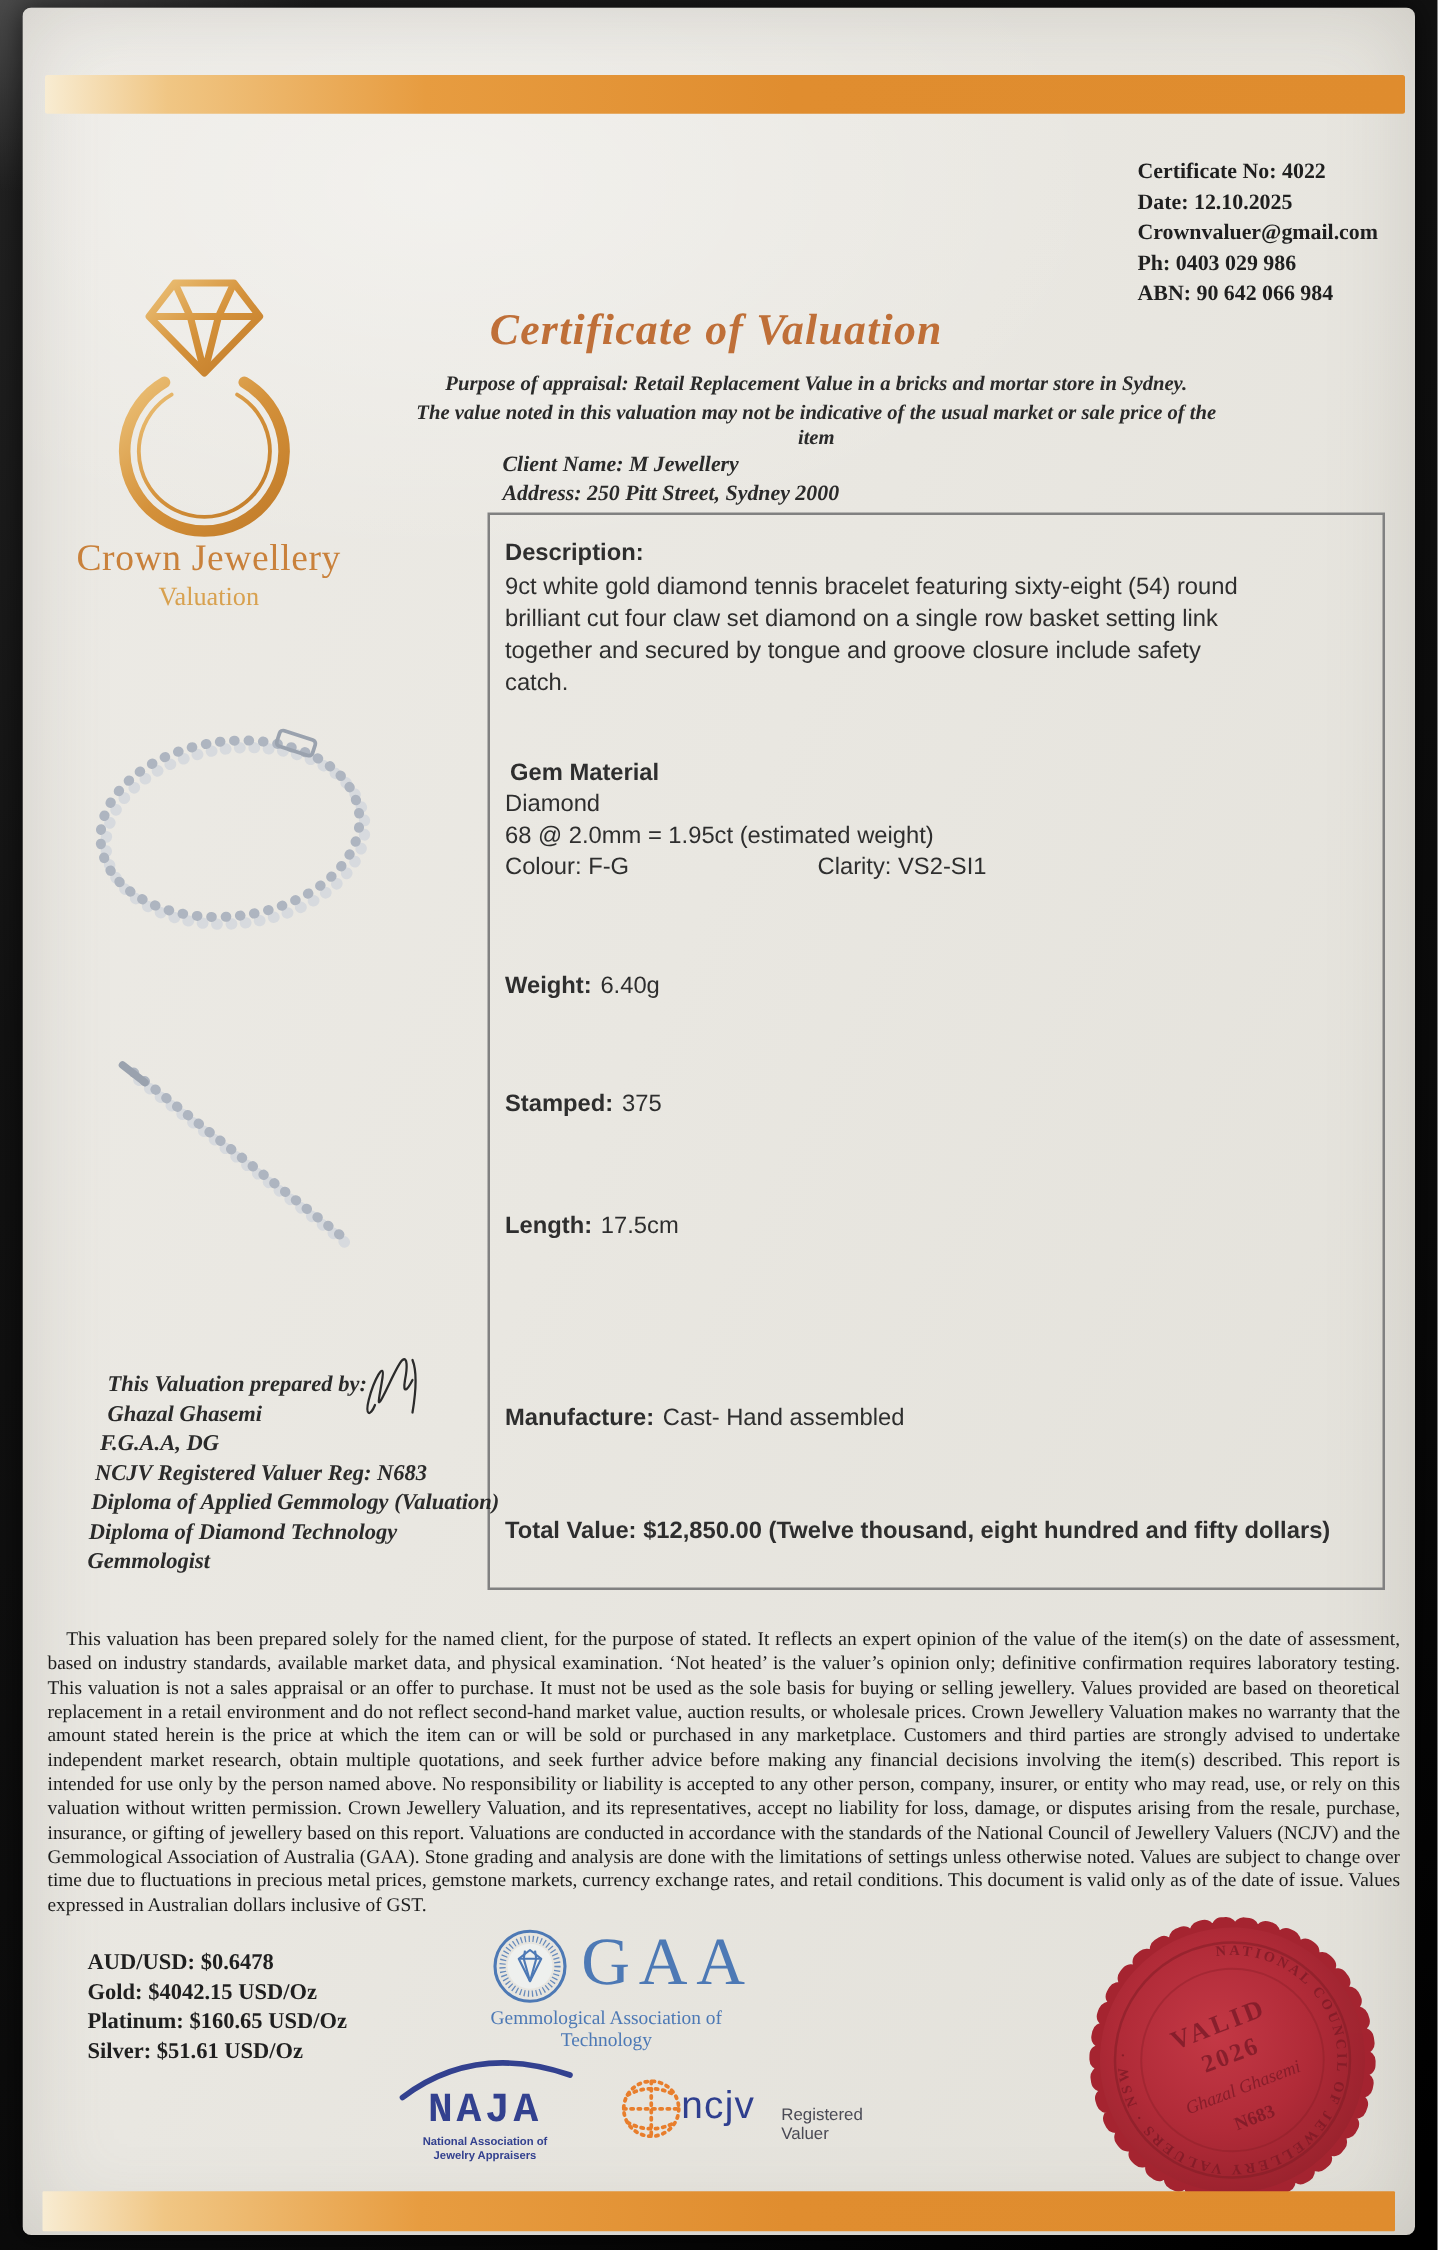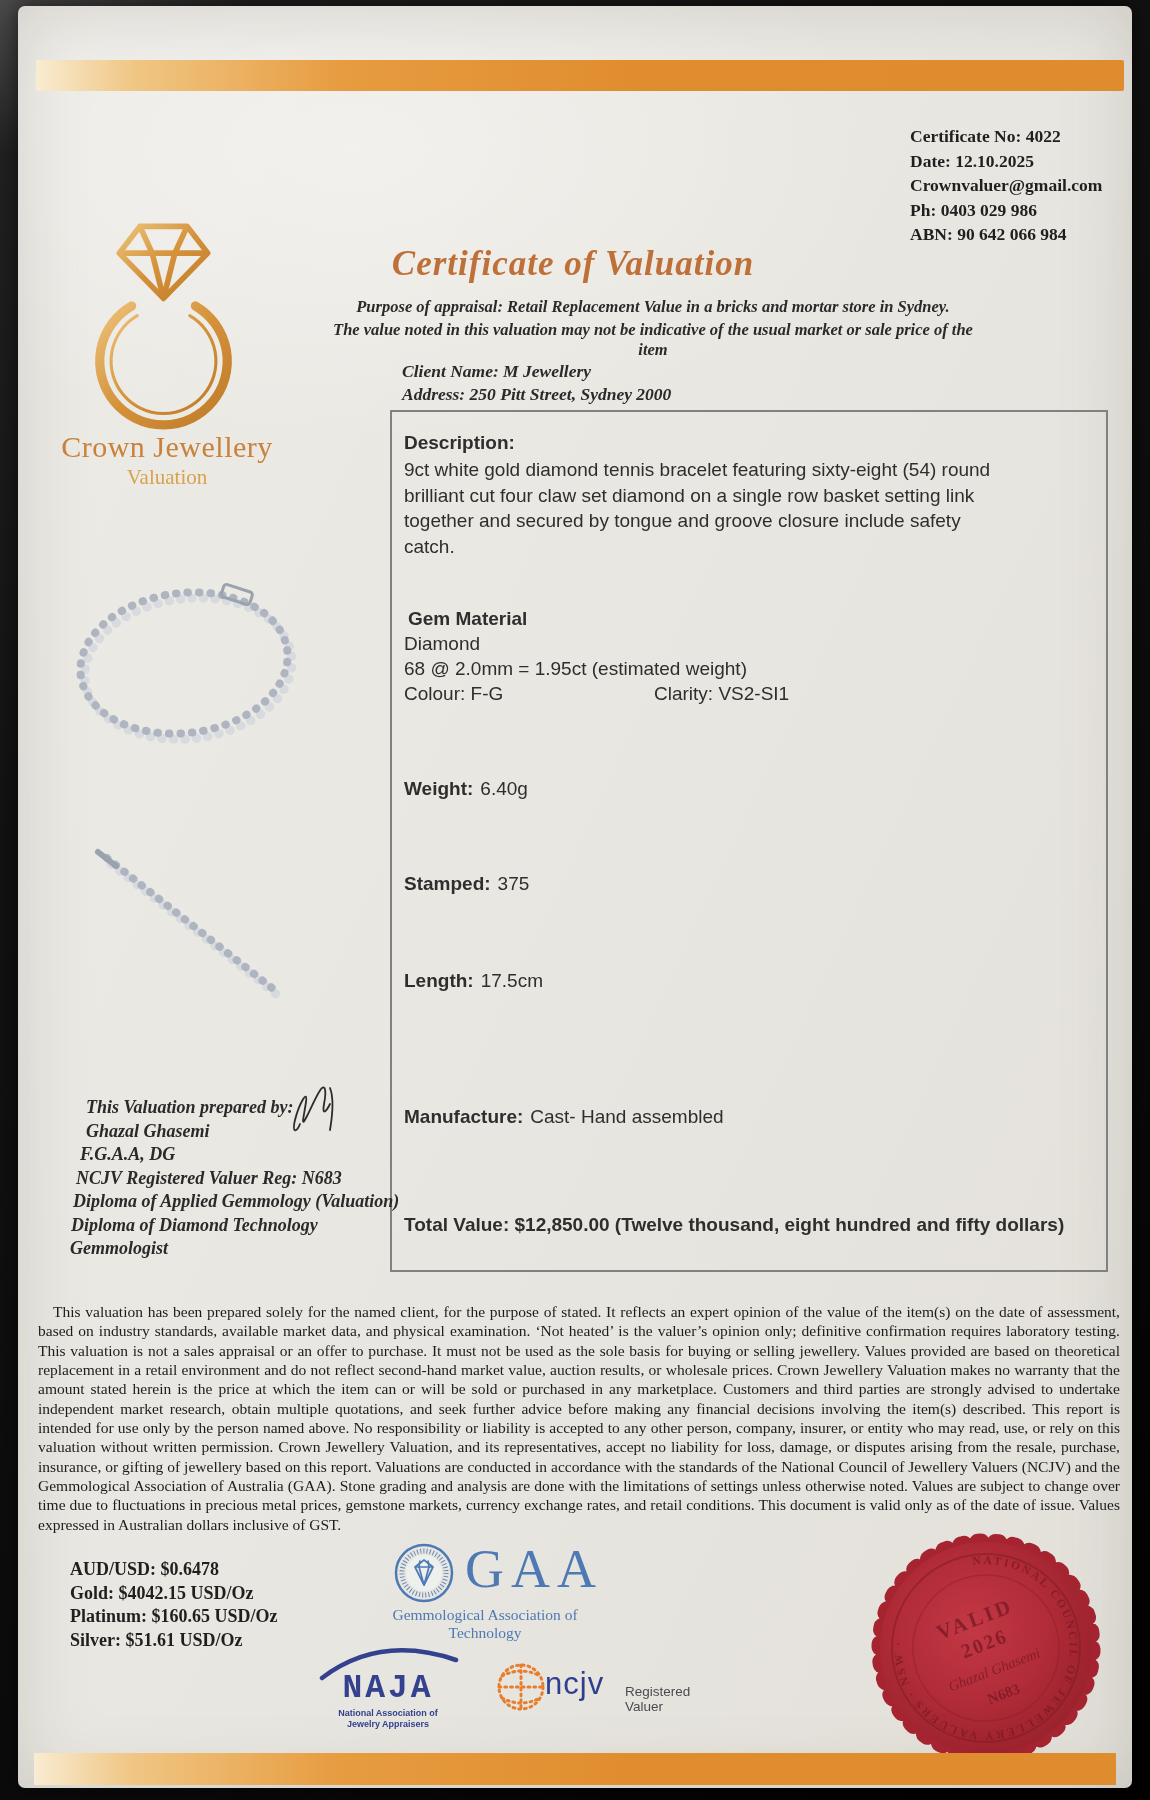--- a/index.html
+++ b/index.html
@@ -93,21 +93,21 @@
 
     <div class="abs" style="left:12px;top:366px;">
       <span class="rowlbl">Weight:</span><span>6.40g</span>
     </div>
     <div class="abs" style="left:12px;top:461px;">
       <span class="rowlbl">Stamped:</span><span>375</span>
     </div>
     <div class="abs" style="left:12px;top:558px;">
       <span class="rowlbl">Length:</span><span>17.5cm</span>
     </div>
-    <div class="abs" style="left:12px;top:694px;">
+    <div class="abs" style="left:12px;top:712px;">
       <span class="rowlbl">Manufacture:</span><span>Cast- Hand assembled</span>
     </div>
     <div class="abs" style="left:12px;top:800px;width:692px;font-weight:bold;line-height:26px;">Total Value: $12,850.00 (Twelve thousand, eight hundred and fifty dollars)</div>
   </div>
 
   <svg class="abs" style="left:28px;top:562px;" width="275" height="190" viewBox="0 0 275 190">
     <ellipse cx="140" cy="98" rx="104" ry="70" fill="none" stroke="#d7dade" stroke-width="9" stroke-dasharray="0.5 11" stroke-linecap="round" transform="rotate(-7 140 98) translate(2 3)"></ellipse>
     <ellipse cx="138" cy="95" rx="104" ry="70" fill="none" stroke="#aeb5c0" stroke-width="8" stroke-dasharray="0.5 11" stroke-linecap="round" transform="rotate(-7 138 95)"></ellipse>
     <rect x="176" y="20" width="30" height="13" rx="3" fill="none" stroke="#9aa2ae" stroke-width="3" transform="rotate(18 191 26)"></rect>
   </svg>

